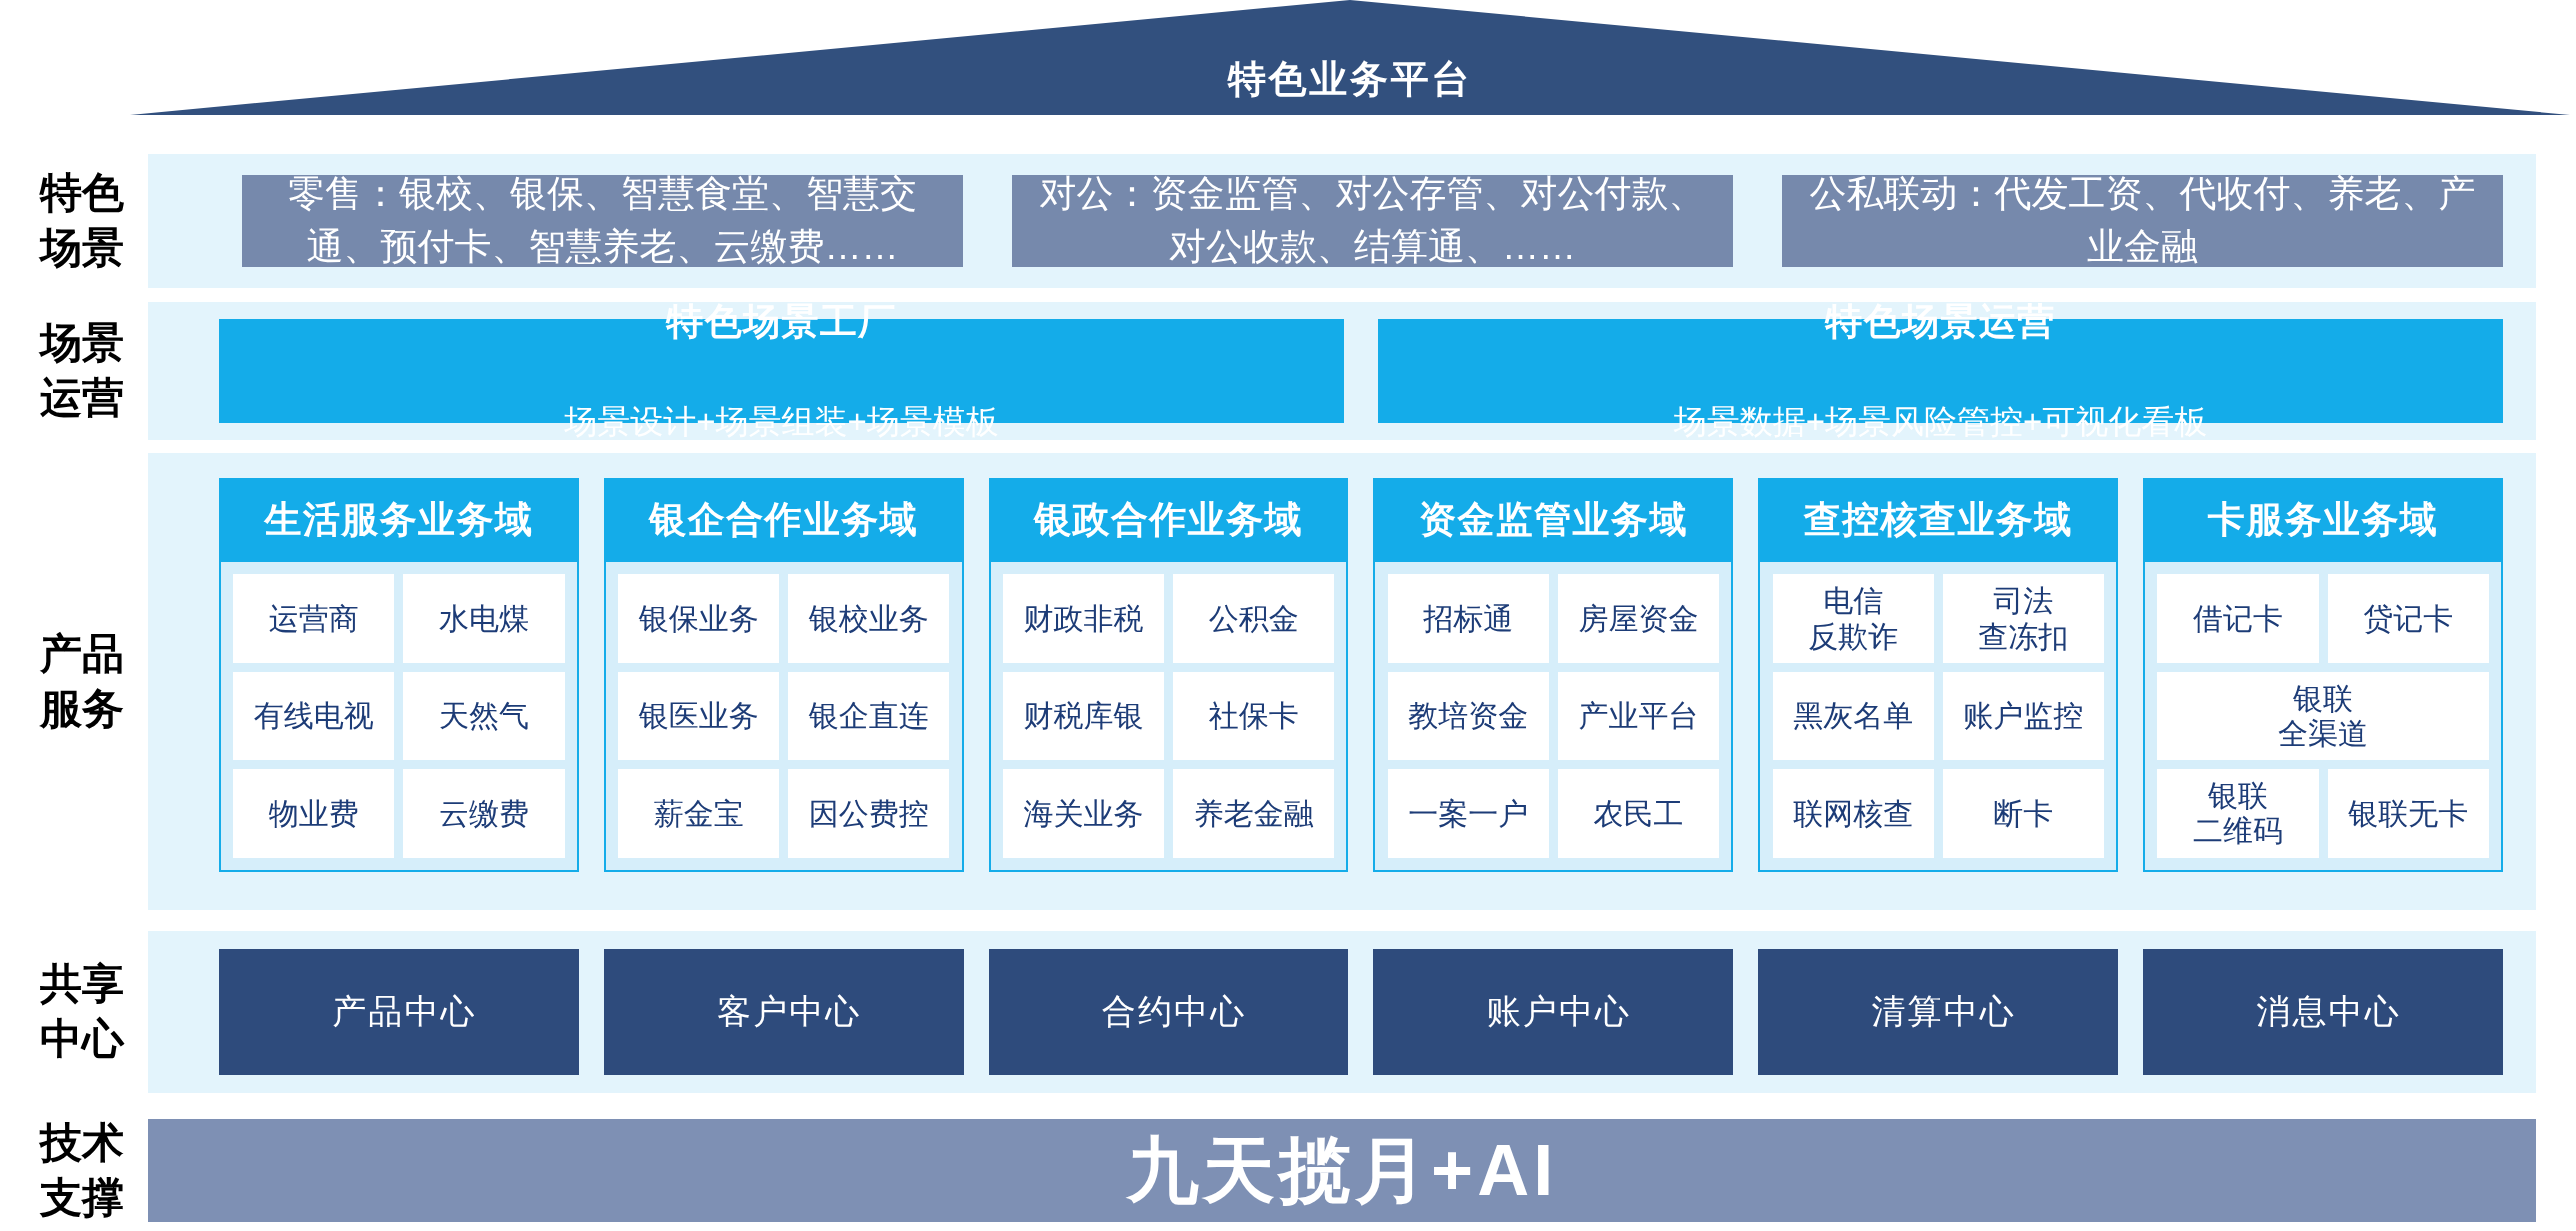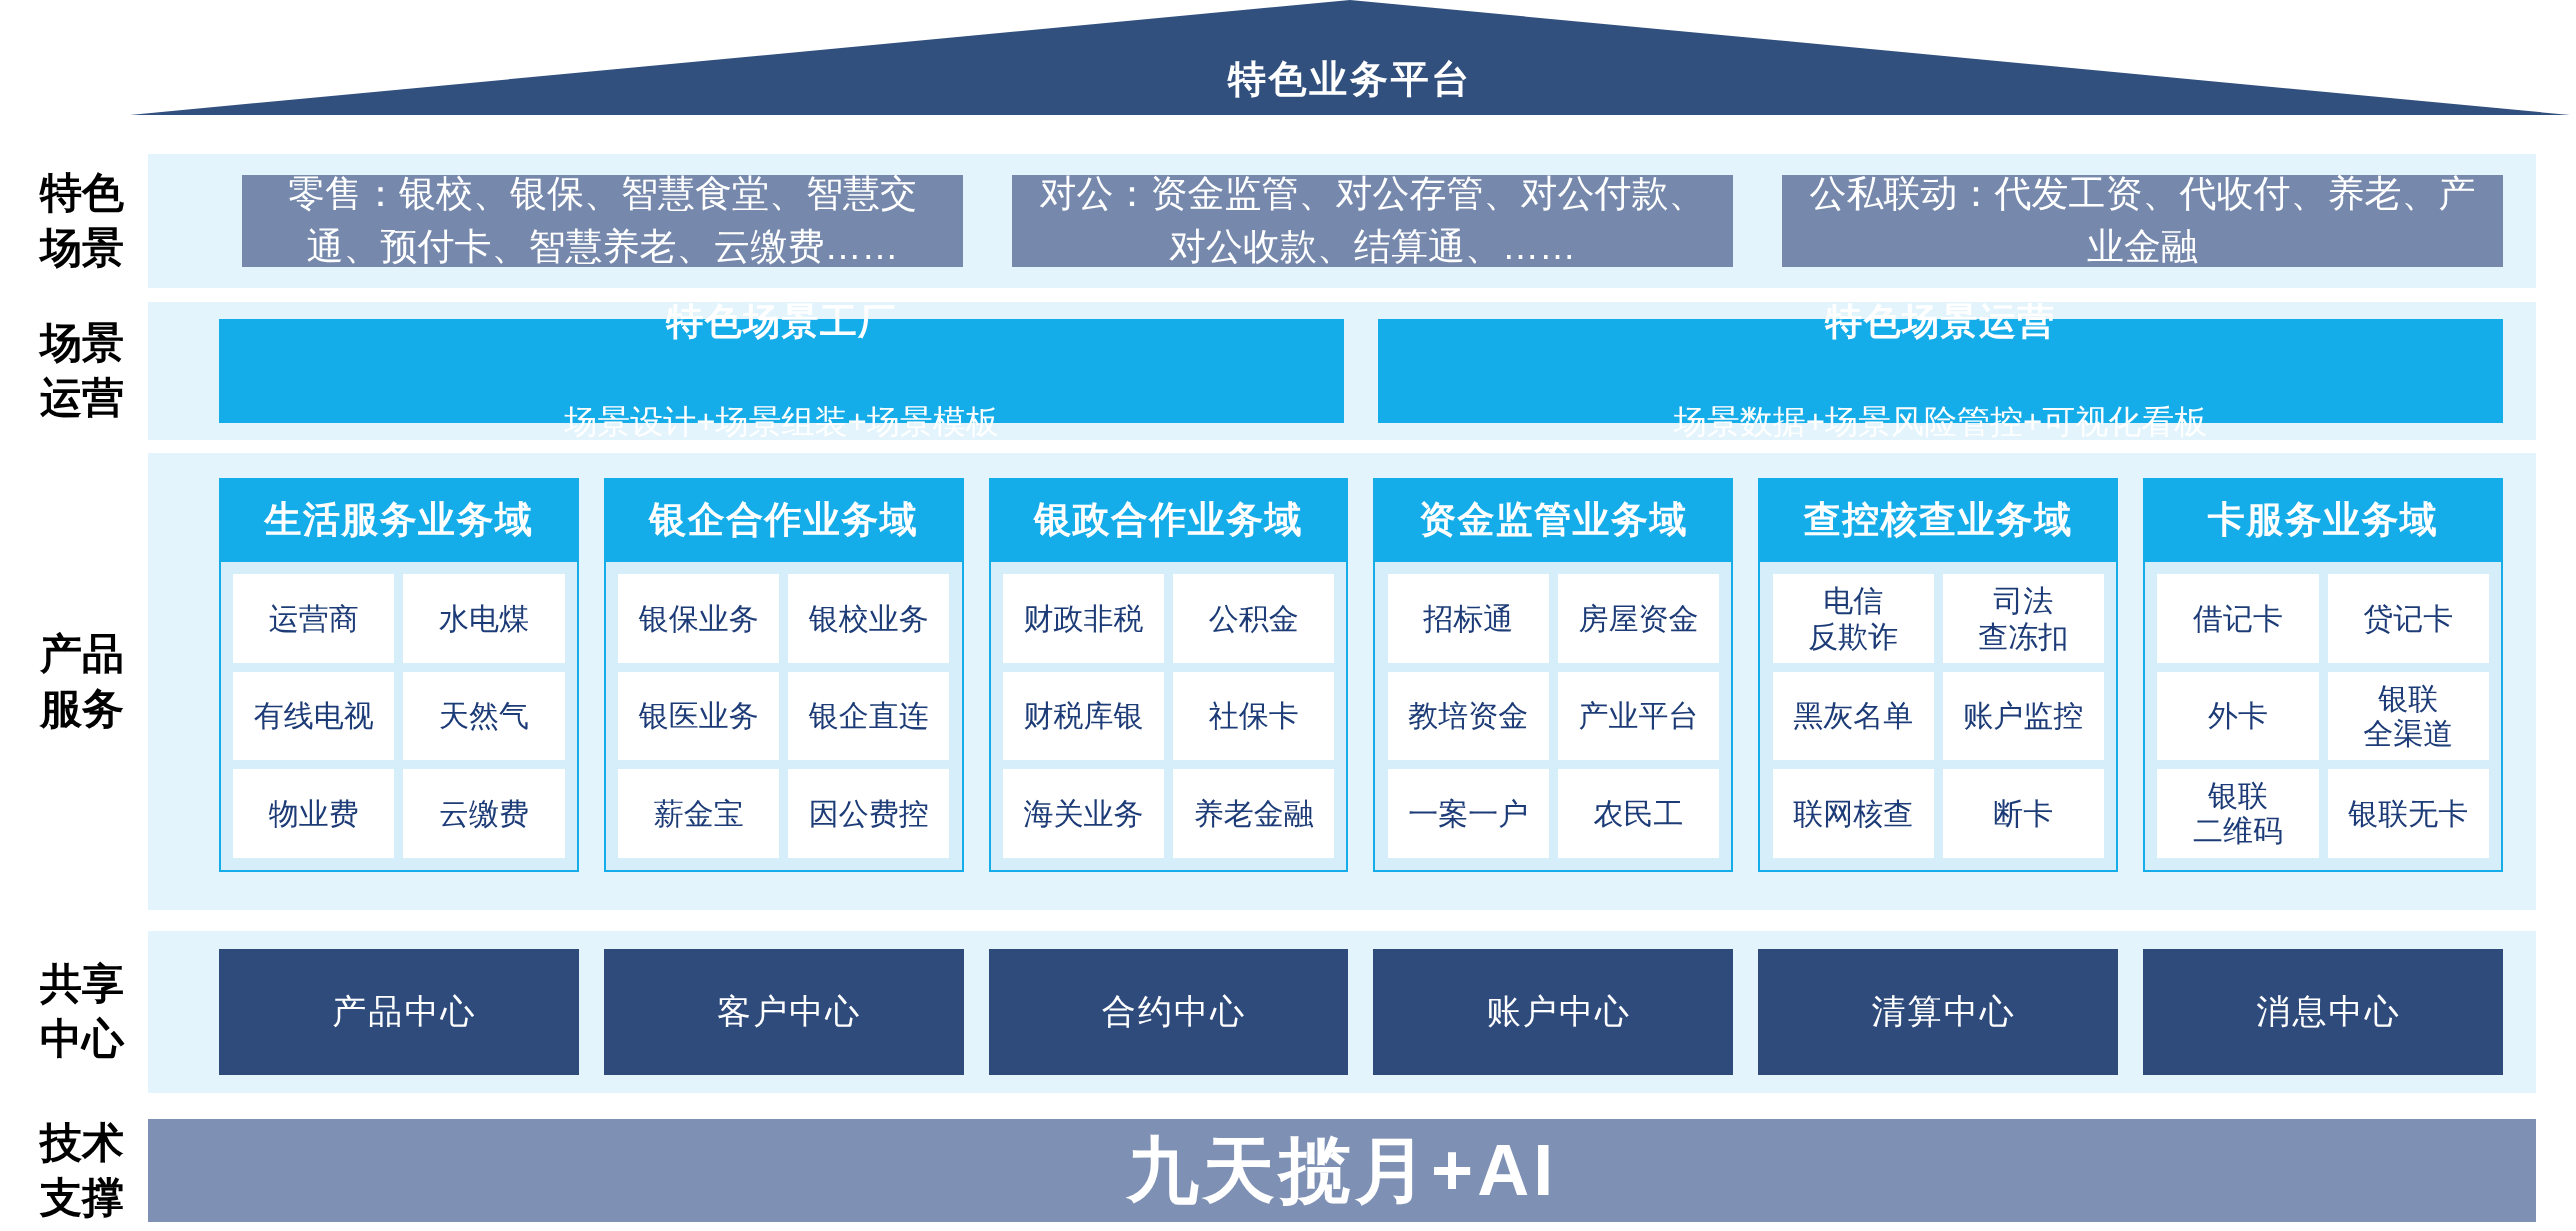--- a/index.html
+++ b/index.html
@@ -217,21 +217,20 @@
   </div>
 
   <div class="col">
     <div class="col-header">卡服务业务域</div>
     <div class="col-body">
       <div class="cell-row">
         <div class="cell">借记卡</div>
         <div class="cell">贷记卡</div>
       </div>
       <div class="cell-row">
-        <div class="cell">外卡</div>
         <div class="cell">银联
 全渠道</div>
       </div>
       <div class="cell-row">
         <div class="cell">银联
 二维码</div>
         <div class="cell">银联无卡</div>
       </div>
     </div>
   </div>

